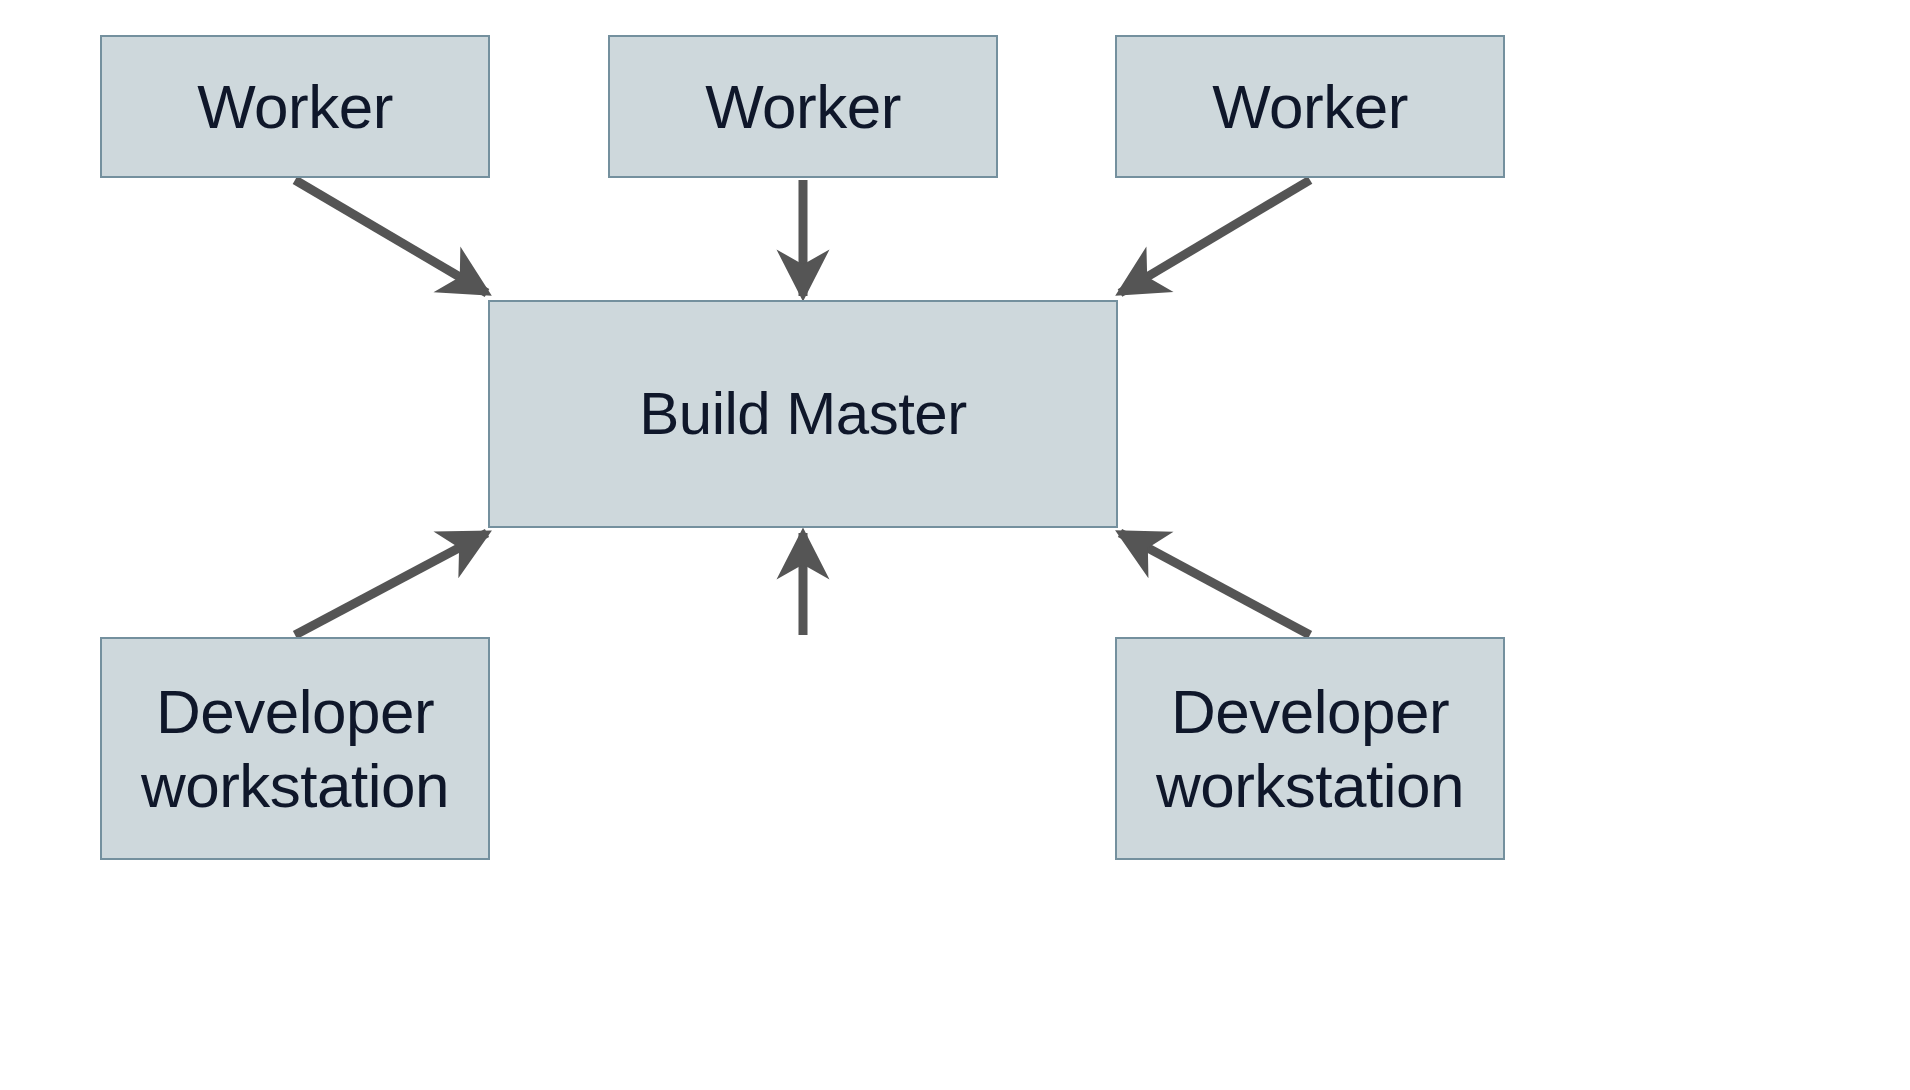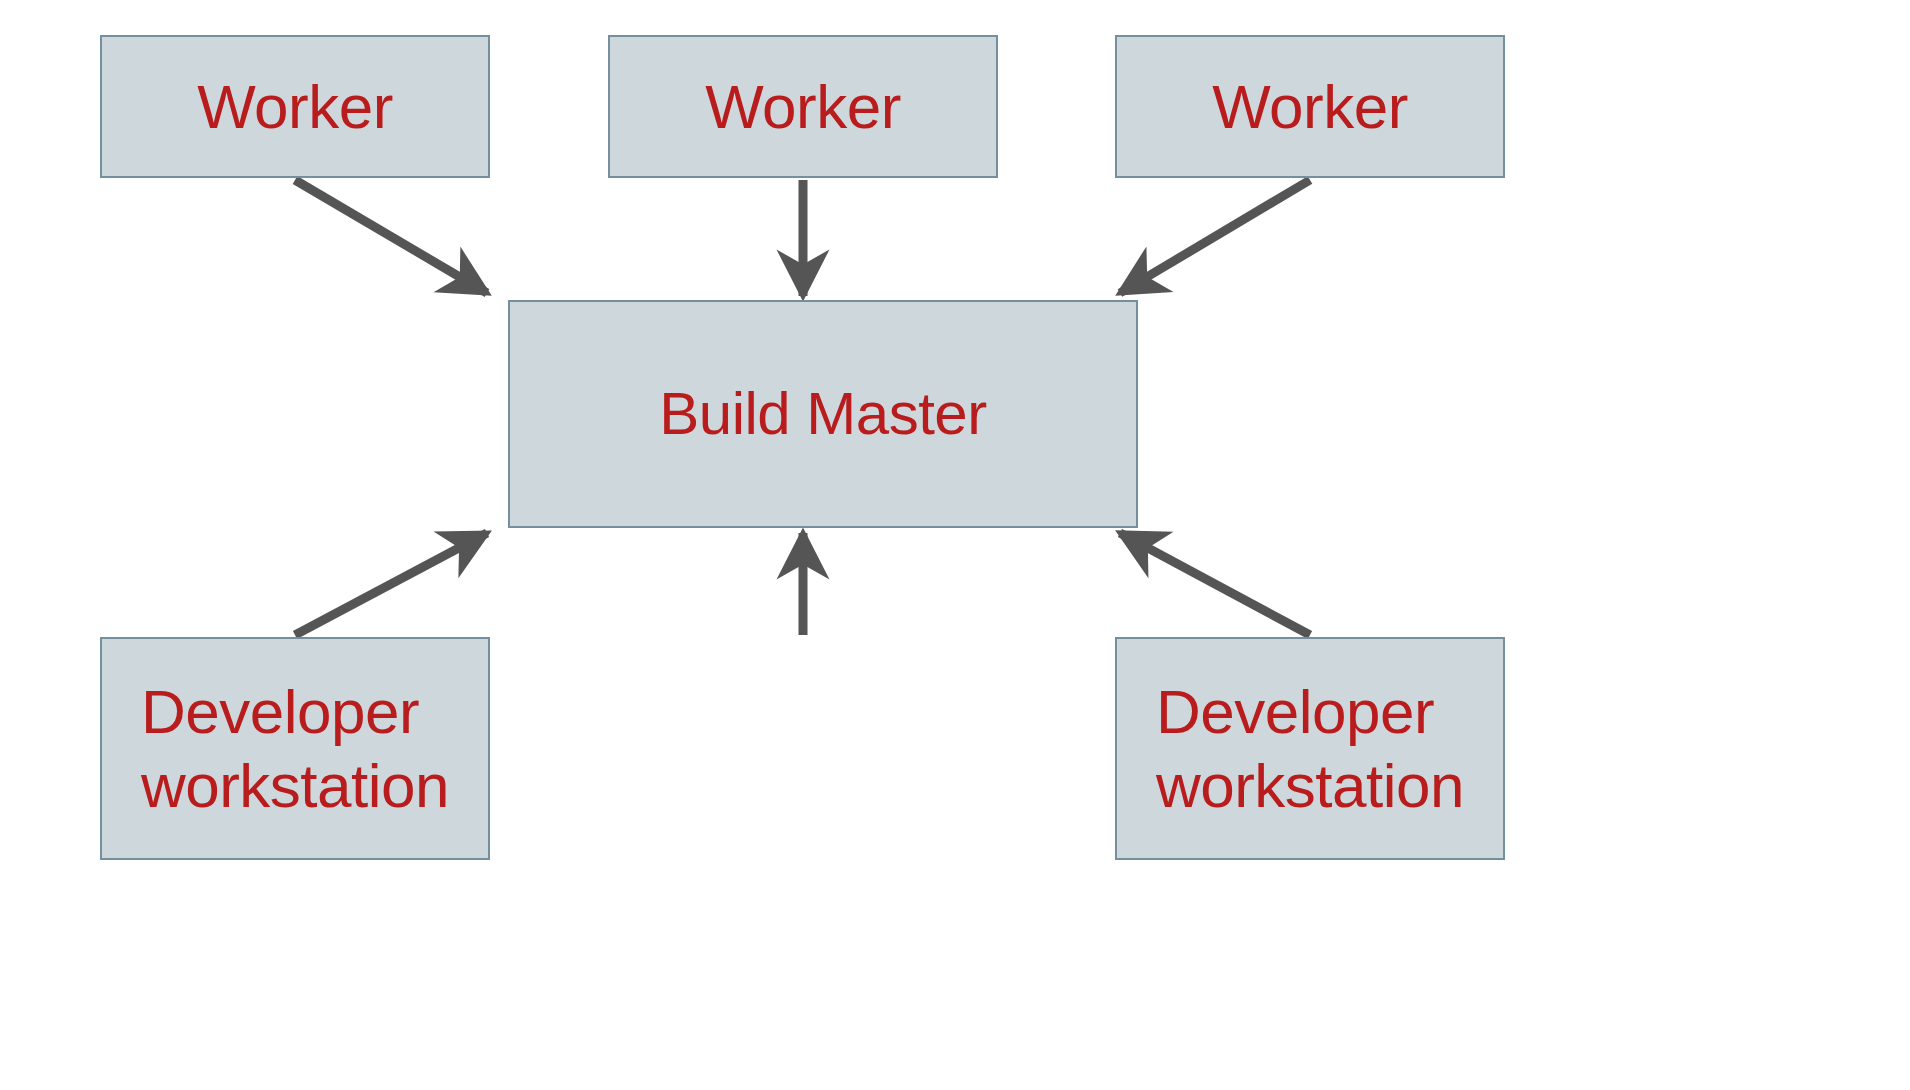--- a/index.html
+++ b/index.html
@@ -27,37 +27,36 @@
     pointer-events: none;
   }
   .node {
     position: absolute;
     box-sizing: border-box;
     background: #ced8dc;
     border: 2px solid #74909e;
     display: flex;
     align-items: center;
     justify-content: center;
-    text-align: left;
-    color: #b91c1c;
+    text-align: center;
+    color: #0f172a;
     font-family: "Liberation Sans", sans-serif;
     font-weight: 400;
     line-height: 1.18;
     white-space: pre-line;
     letter-spacing: -0.5px;
   }
   
   #node-worker-1 { left: 100px;  top: 35px;  width: 390px; height: 143px; font-size: 62px; }
   #node-worker-2 { left: 608px;  top: 35px;  width: 390px; height: 143px; font-size: 62px; }
   #node-worker-3 { left: 1115px; top: 35px;  width: 390px; height: 143px; font-size: 62px; }
   
   #node-build-master {
     left: 488px; top: 300px; width: 630px; height: 228px;
     font-size: 60px;
-    margin-left: 20px;
   }
   
   #node-dev-workstation-1 { left: 100px;  top: 637px; width: 390px; height: 223px; font-size: 62px; }
   #node-ci-server        { left: 608px;  top: 637px; width: 390px; height: 223px; font-size: 62px; }
   #node-dev-workstation-2 { left: 1115px; top: 637px; width: 390px; height: 223px; font-size: 62px; }
 </style>
 </head>
 <body>
 
 <div id="diagram-canvas">

